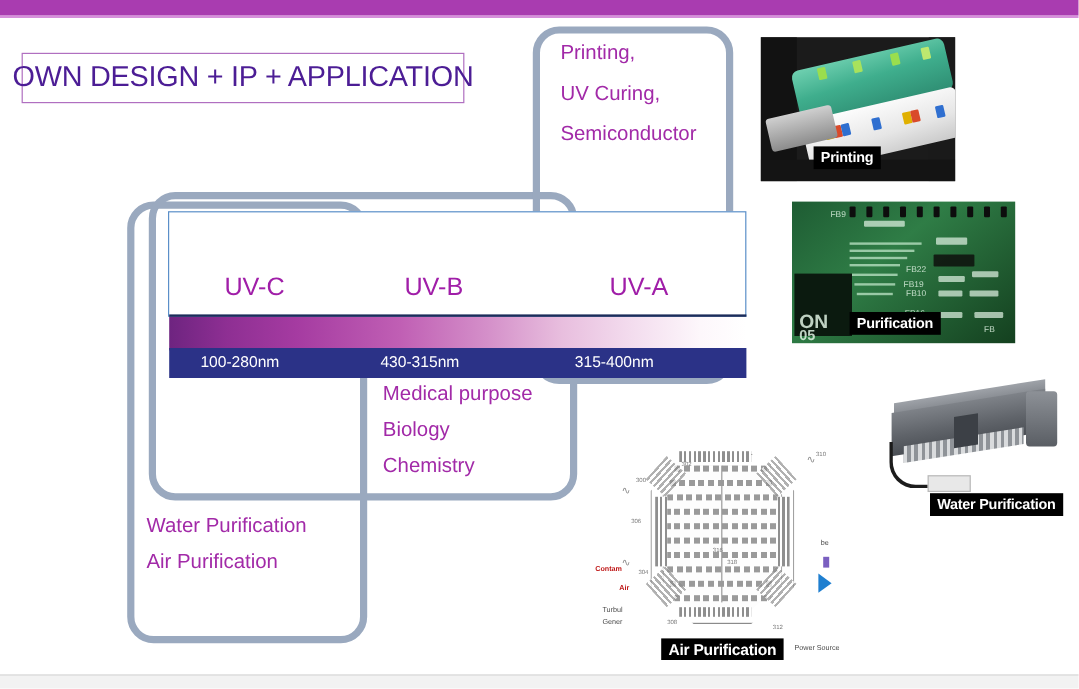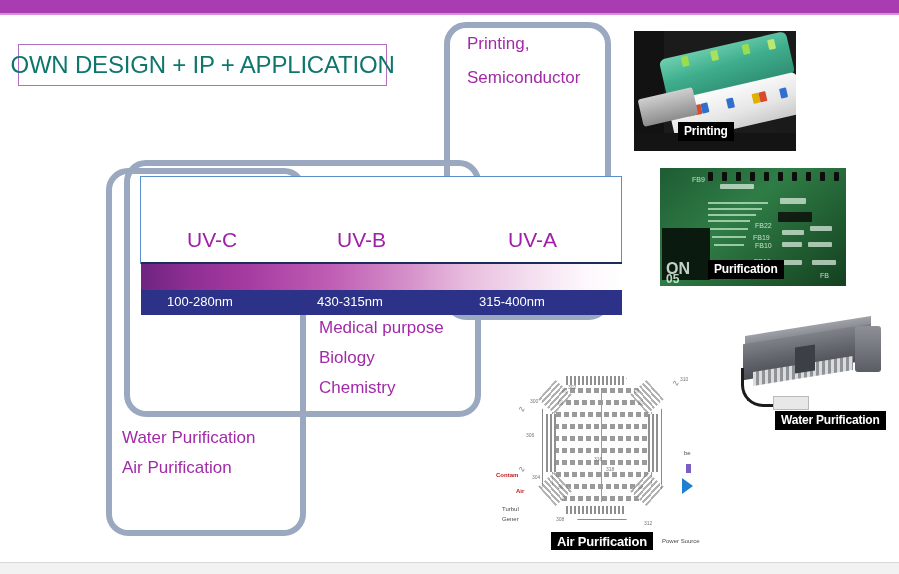--- a/index.html
+++ b/index.html
@@ -29,21 +29,21 @@
   }
 
   
   .title-box{
     position:absolute;left:18px;top:44px;width:367px;height:40px;
     border:1.5px solid #b06fc0;
     background:#ffffff;
     display:flex;align-items:center;justify-content:center;
   }
   .title-text{
-    font-size:24px;color:#0f766e;letter-spacing:-0.2px;
+    font-size:24px;color:#4c1d95;letter-spacing:-0.2px;
     white-space:nowrap;font-family:"Liberation Sans", sans-serif;
   }
 
   
   .logo-wrap{position:absolute;left:8px;top:88px;width:230px;height:62px;}
   .sq{position:absolute;}
   .sq1{left:0px;top:18px;width:34px;height:34px;background:#a768bd;}
   .sq2{left:20px;top:0px;width:44px;height:44px;background:#6e2a8f;}
   .sq3{left:12px;top:32px;width:28px;height:28px;background:#b13f9e;}
   .sq4{left:38px;top:28px;width:34px;height:26px;background:#9b4fb0;}
@@ -248,20 +248,21 @@
     <div class="spec-grad"></div>
     <div class="spec-band">
       <span class="nm nm-c">100-280nm</span>
       <span class="nm nm-b">430-315nm</span>
       <span class="nm nm-a">315-400nm</span>
     </div>
   </div>
 
   <div class="plist list-topright">
     <div>Printing,</div>
+    <div>UV Curing,</div>
     <div>Semiconductor</div>
   </div>
 
   <div class="plist list-mid">
     <div>Medical purpose</div>
     <div>Biology</div>
     <div>Chemistry</div>
   </div>
 
   <div class="plist list-left">

